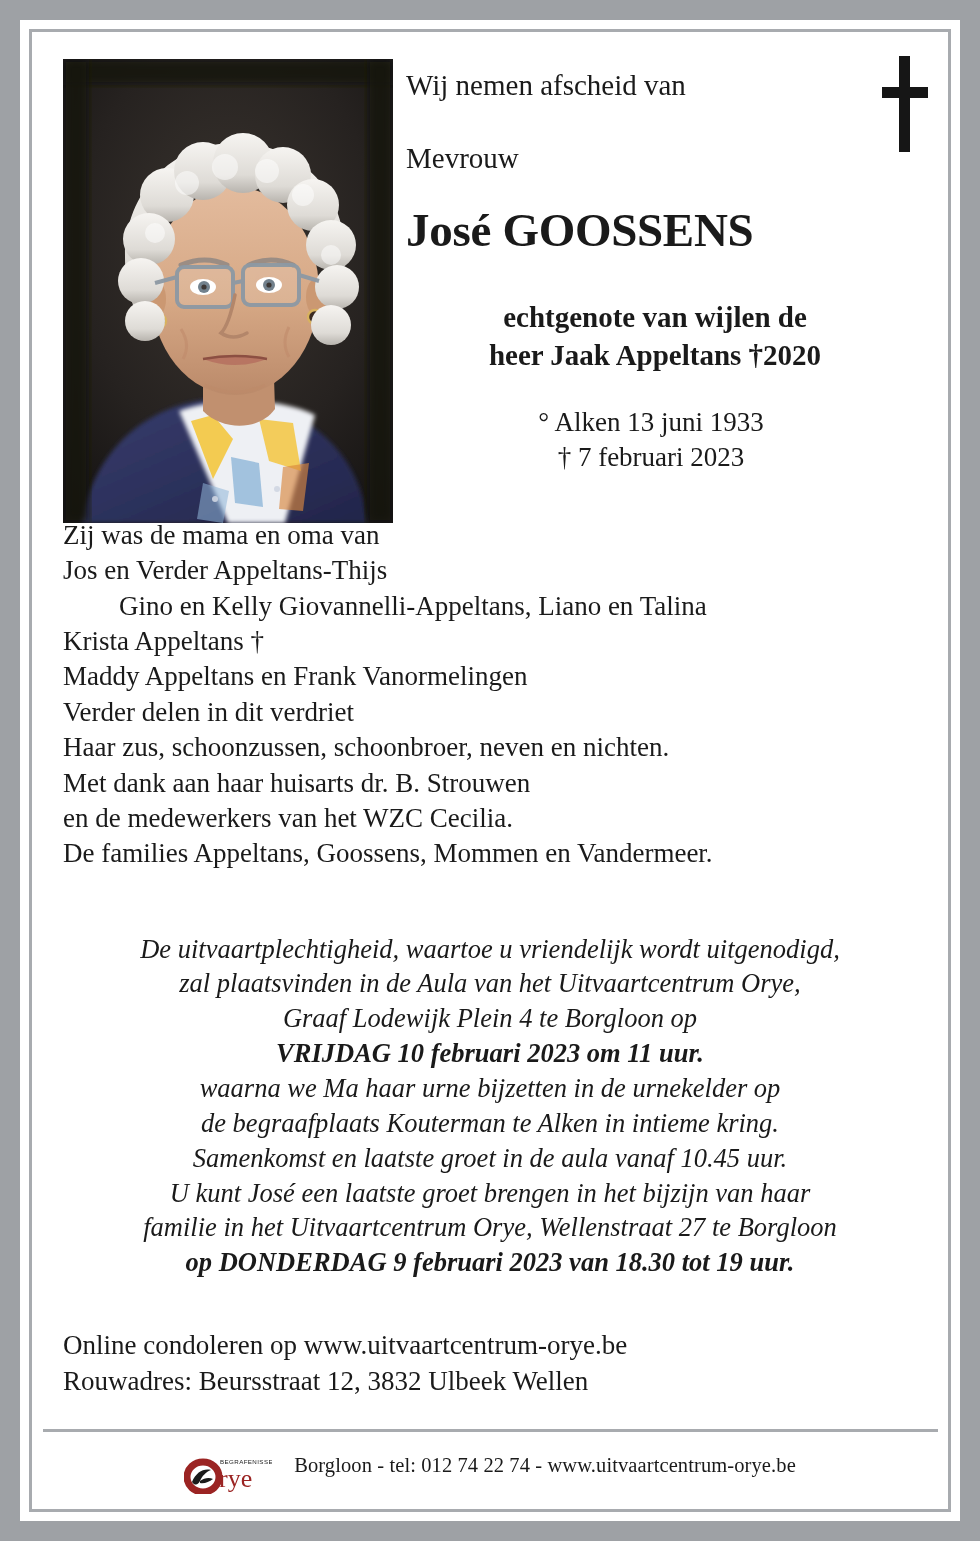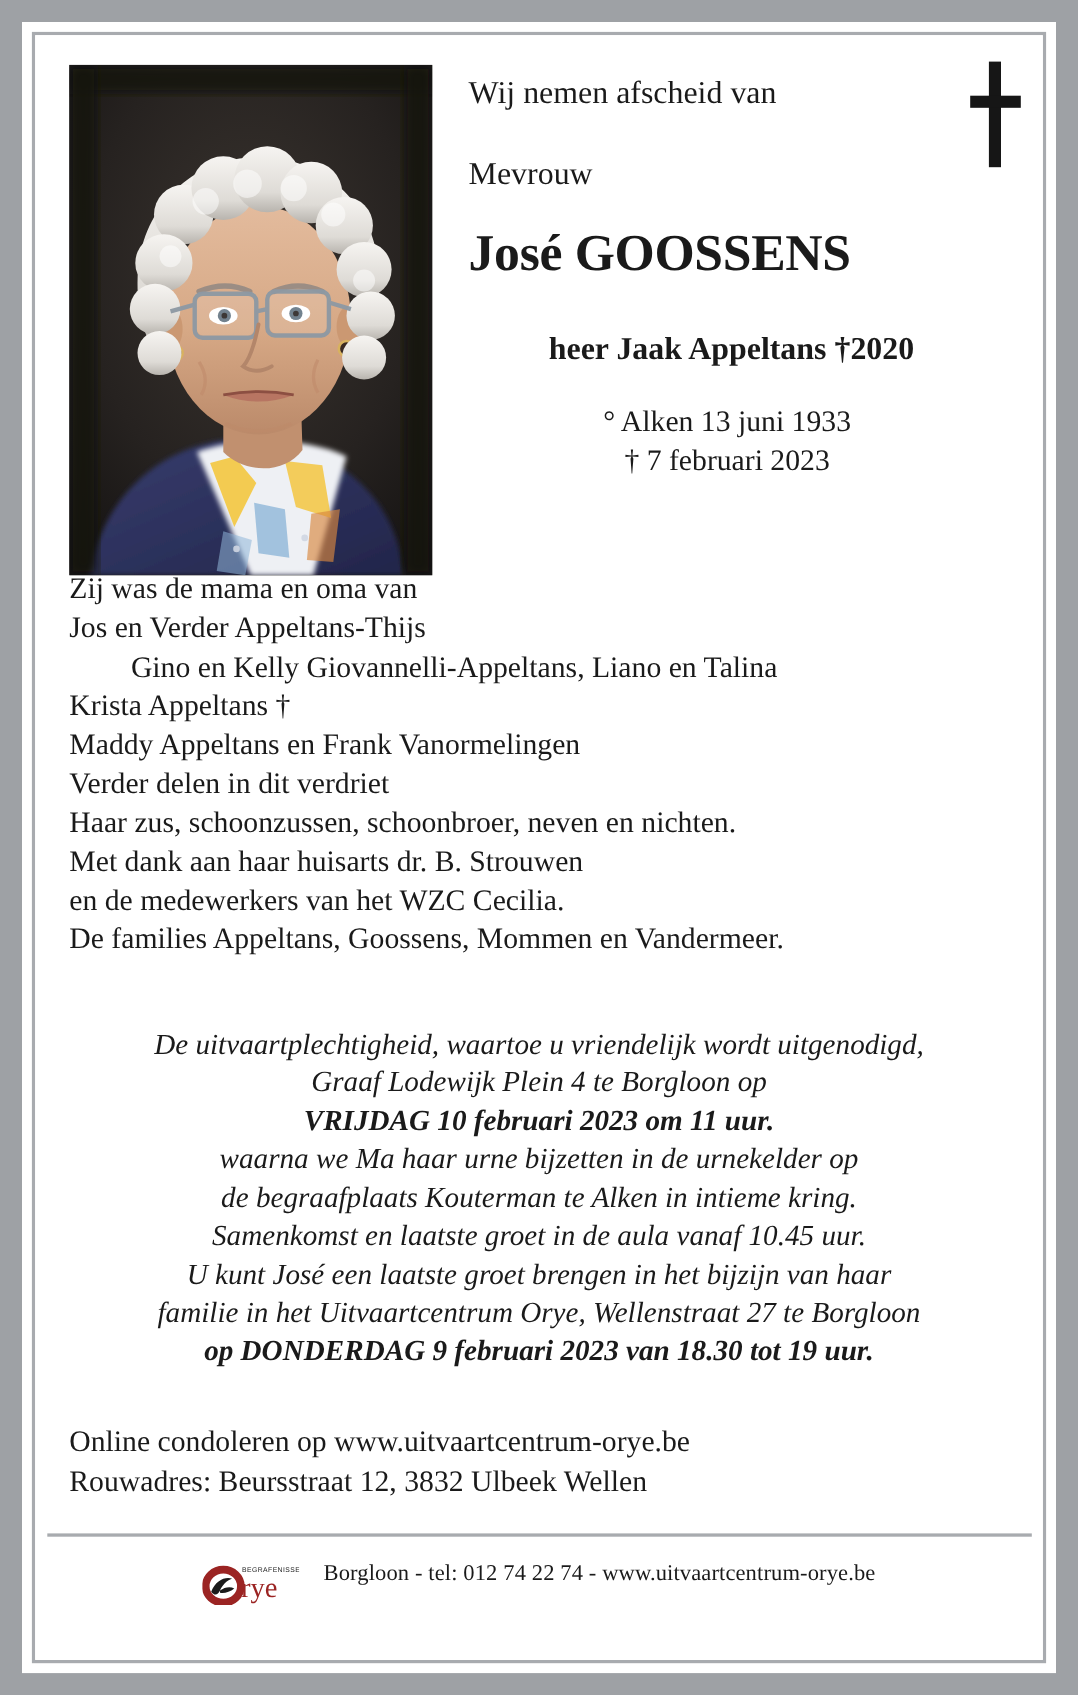--- a/index.html
+++ b/index.html
@@ -84,21 +84,21 @@
     position: absolute;
     left: 0;
     top: 31px;
     width: 46px;
     height: 11px;
     background: #161616;
   }
 
   .heading-block {
     position: absolute;
-    left: 372px;
+    left: 352px;
     top: 20px;
     right: 16px;
   }
   .line-afscheid {
     font-size: 29px;
     line-height: 1.2;
     padding-top: 16px;
     padding-left: 22px;
   }
   .line-mevrouw {
@@ -318,20 +318,21 @@
           <div class="cross-mark">
             <div class="bar-v"></div>
             <div class="bar-h"></div>
           </div>
 
           <div class="heading-block">
             <div class="line-afscheid">Wij nemen afscheid van</div>
             <div class="line-mevrouw">Mevrouw</div>
             <div class="deceased-name">José GOOSSENS</div>
             <div class="spouse-block">
+              <div>echtgenote van wijlen de</div>
               <div>heer Jaak Appeltans †2020</div>
             </div>
             <div class="dates-block">
               <div>° Alken 13 juni 1933</div>
               <div>† 7 februari 2023</div>
             </div>
           </div>
         </div>
 
         <div class="family-block">
@@ -342,20 +343,21 @@
             <div>Maddy Appeltans en Frank Vanormelingen</div>
             <div>Verder delen in dit verdriet</div>
             <div>Haar zus, schoonzussen, schoonbroer, neven en nichten.</div>
             <div>Met dank aan haar huisarts dr. B. Strouwen</div>
             <div>en de medewerkers van het WZC Cecilia.</div>
             <div>De families Appeltans, Goossens, Mommen en Vandermeer.</div>
           </div>
 
         <div class="ceremony-block">
             <div>De uitvaartplechtigheid, waartoe u vriendelijk wordt uitgenodigd,</div>
+            <div>zal plaatsvinden in de Aula van het Uitvaartcentrum Orye,</div>
             <div>Graaf Lodewijk Plein 4 te Borgloon op</div>
             <div class="strong">VRIJDAG 10 februari 2023 om 11 uur.</div>
             <div>waarna we Ma haar urne bijzetten in de urnekelder op</div>
             <div>de begraafplaats Kouterman te Alken in intieme kring.</div>
             <div>Samenkomst en laatste groet in de aula vanaf 10.45 uur.</div>
             <div>U kunt José een laatste groet brengen in het bijzijn van haar</div>
             <div>familie in het Uitvaartcentrum Orye, Wellenstraat 27 te Borgloon</div>
             <div class="strong">op DONDERDAG 9 februari 2023 van 18.30 tot 19 uur.</div>
           </div>
 

